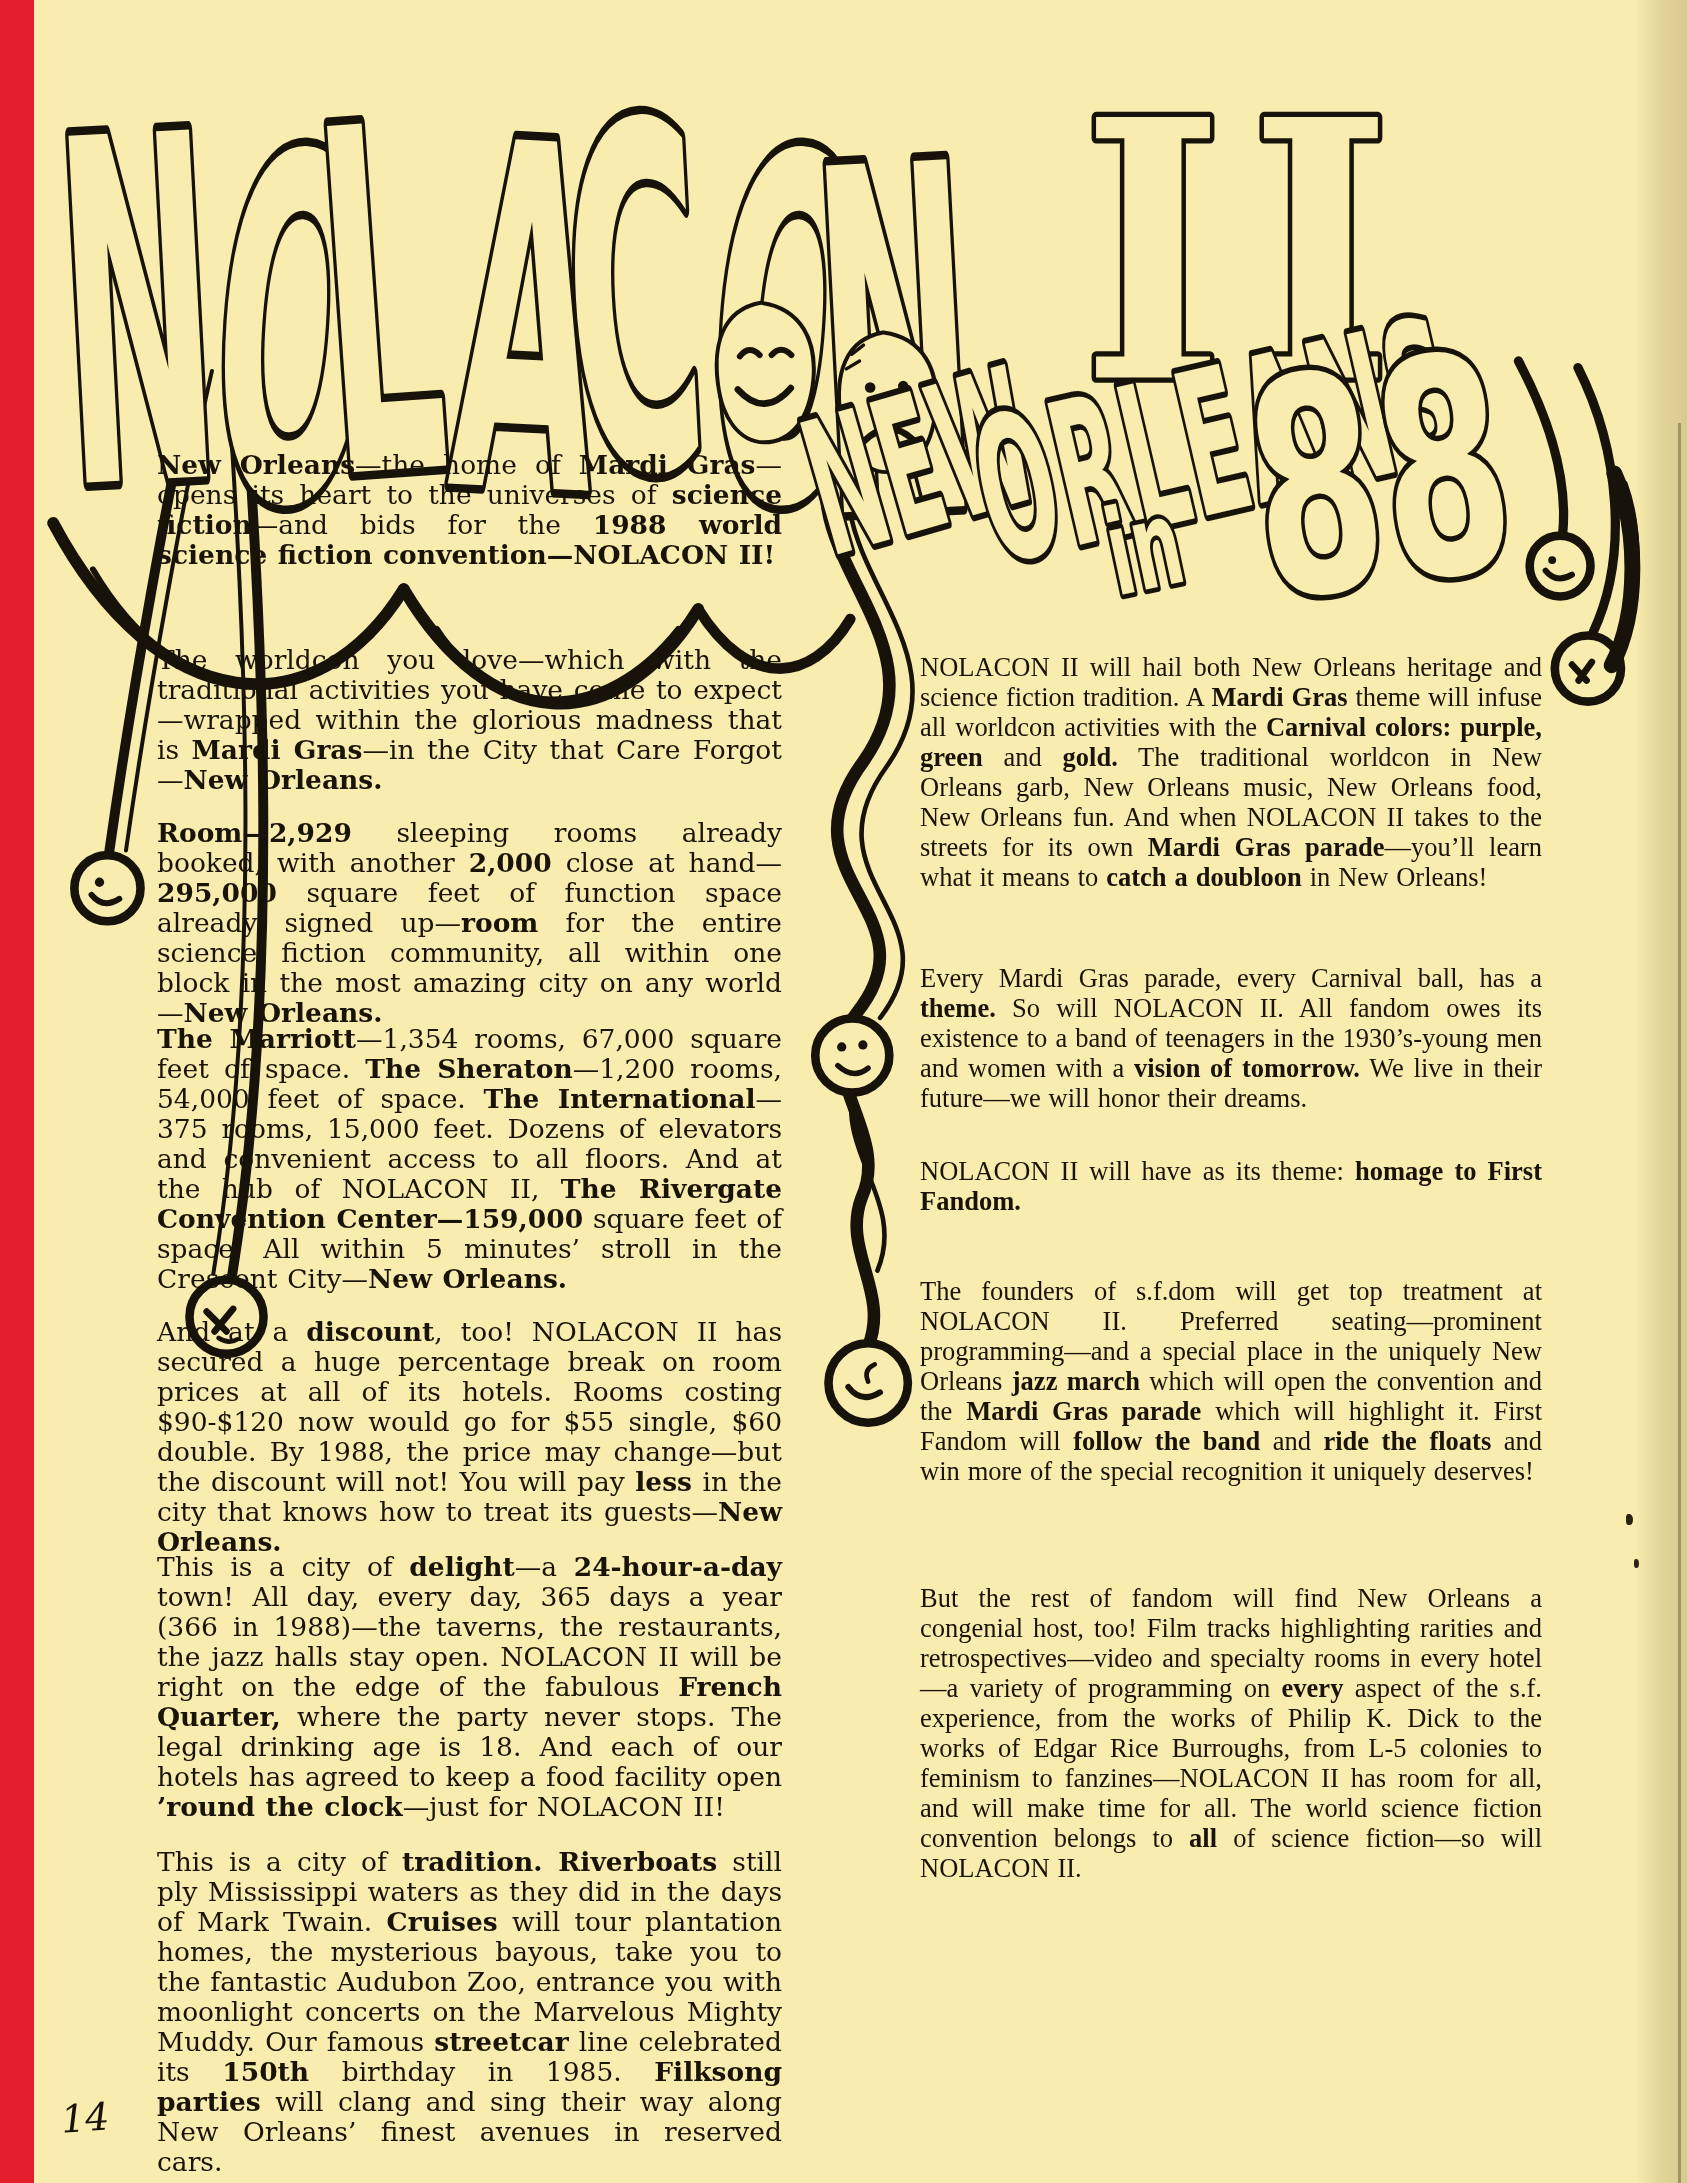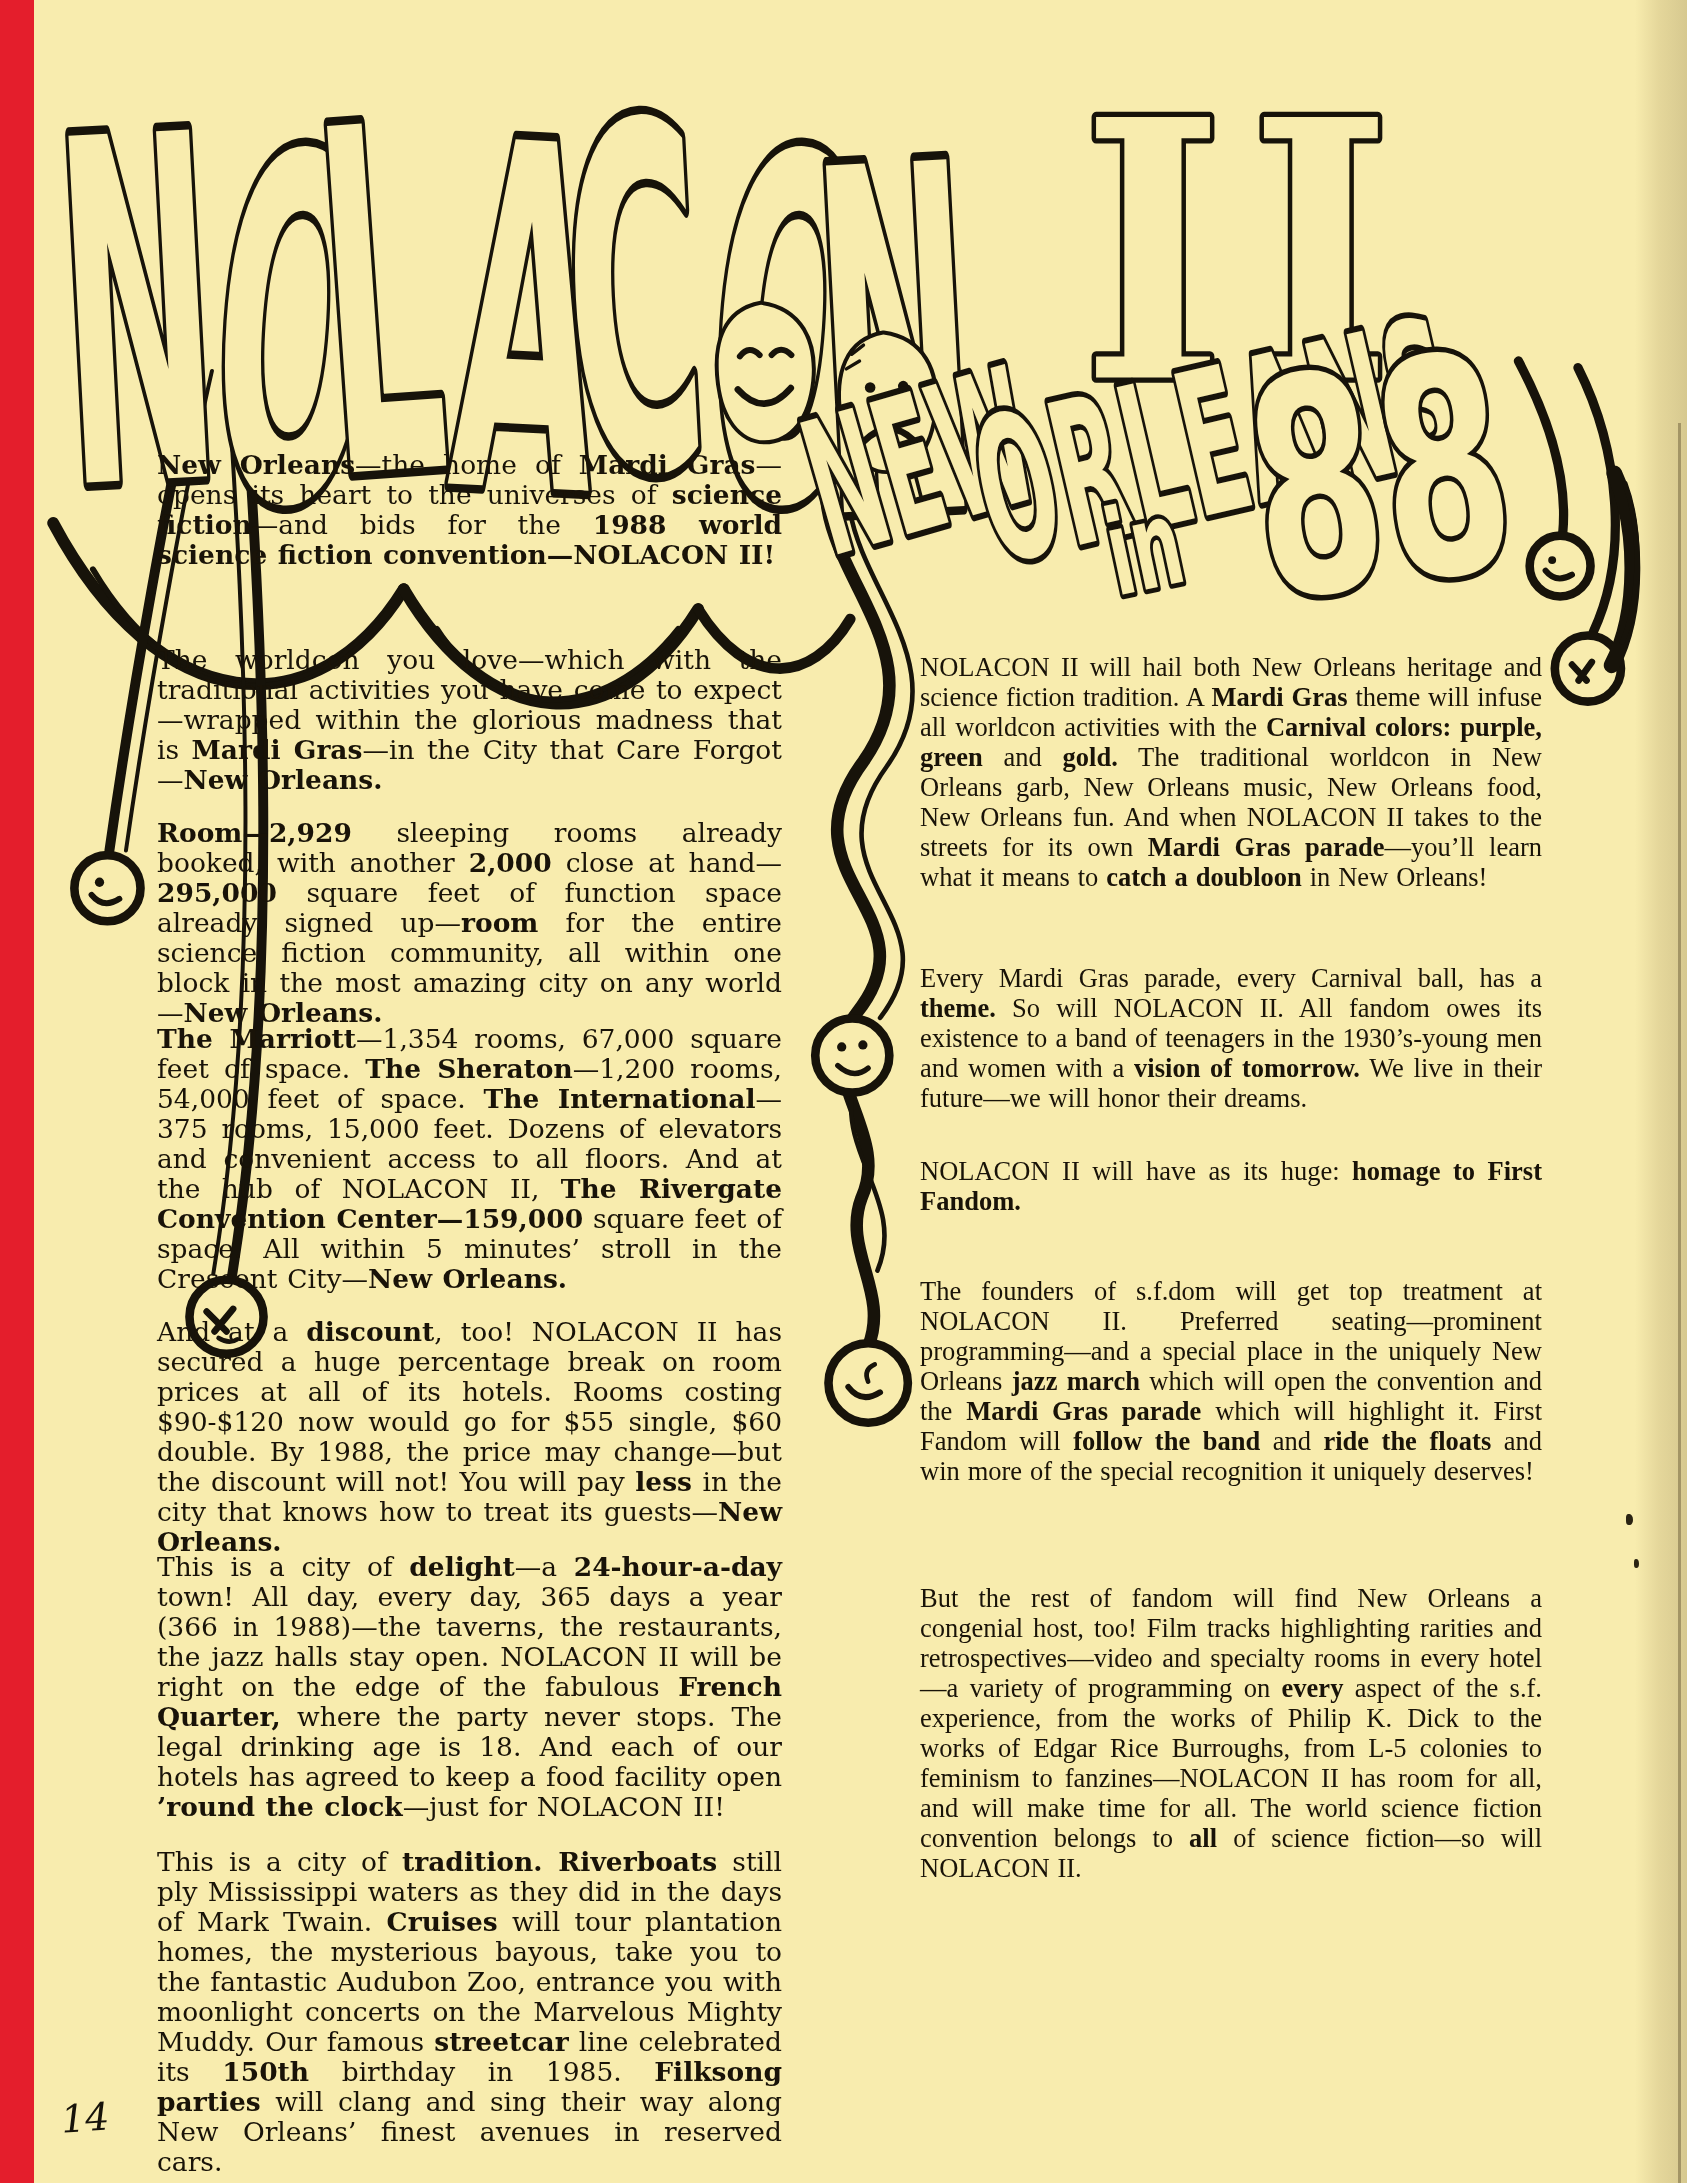--- a/index.html
+++ b/index.html
@@ -129,19 +129,19 @@
   <p style="top:818px;"><span class="b">Room—2,929</span><span> sleeping rooms already booked, with another </span><span class="b">2,000</span><span> close at hand—</span><span class="b">295,000</span><span> square feet of function space already signed up—</span><span class="b">room</span><span> for the entire science fiction community, all within one block in the most amazing city on any world—</span><span class="b">New Orleans.</span></p>
   <p style="top:1024px;"><span class="b">The Marriott</span><span>—1,354 rooms, 67,000 square feet of space. </span><span class="b">The Sheraton</span><span>—1,200 rooms, 54,000 feet of space. </span><span class="b">The International</span><span>—375 rooms, 15,000 feet. Dozens of elevators and convenient access to all floors. And at the hub of NOLACON II, </span><span class="b">The Rivergate Convention Center—159,000</span><span> square feet of space. All within 5 minutes’ stroll in the Crescent City—</span><span class="b">New Orleans.</span></p>
   <p style="top:1317px;"><span>And at a </span><span class="b">discount</span><span>, too! NOLACON II has secured a huge percentage break on room prices at all of its hotels. Rooms costing $90-$120 now would go for $55 single, $60 double.  By 1988, the price may change—but the discount will not! You will pay </span><span class="b">less</span><span> in the city that knows how to treat its guests—</span><span class="b">New Orleans.</span></p>
   <p style="top:1552px;"><span>This is a city of </span><span class="b">delight</span><span>—a </span><span class="b">24-hour-a-day</span><span> town! All day, every day, 365 days a year (366 in 1988)—the taverns, the restaurants, the jazz halls stay open. NOLACON II will be right on the edge of the fabulous </span><span class="b">French Quarter,</span><span> where the party never stops.  The legal drinking age is 18. And each of our hotels has agreed to keep a food facility open </span><span class="b">’round the clock</span><span>—just for NOLACON II!</span></p>
   <p style="top:1847px;"><span>This is a city of </span><span class="b">tradition. Riverboats</span><span> still ply Mississippi waters as they did in the days of Mark Twain. </span><span class="b">Cruises</span><span> will tour plantation homes, the mysterious bayous, take you to the fantastic Audubon Zoo, entrance you with moonlight concerts on the Marvelous Mighty Muddy. Our famous </span><span class="b">streetcar</span><span> line celebrated its </span><span class="b">150th</span><span> birthday in 1985. </span><span class="b">Filksong parties</span><span> will clang and sing their way along New Orleans’ finest avenues in reserved cars.</span></p>
 </div>
 
 <div class="col" style="left:920px;top:0;width:622px;height:2183px;font-family:Liberation Serif, serif;">
   <p style="top:652px;"><span>NOLACON II will hail both New Orleans heritage and science fiction tradition. A </span><span class="b">Mardi Gras</span><span> theme will infuse all worldcon activities with the </span><span class="b">Carnival colors: purple, green</span><span> and </span><span class="b">gold.</span><span> The traditional worldcon in New Orleans garb, New Orleans music, New Orleans food, New Orleans fun. And when NOLACON II takes to the streets for its own </span><span class="b">Mardi Gras parade</span><span>—you’ll learn what it means to </span><span class="b">catch a doubloon</span><span> in New Orleans!</span></p>
   <p style="top:963px;"><span>Every Mardi Gras parade, every Carnival ball, has a </span><span class="b">theme.</span><span> So will NOLACON II. All fandom owes its existence to a band of teenagers in the 1930’s-young men and women with a </span><span class="b">vision of tomorrow.</span><span> We live in their future—we will honor their dreams.</span></p>
-  <p style="top:1156px;"><span>NOLACON II will have as its huge: </span><span class="b">homage to First Fandom.</span></p>
+  <p style="top:1156px;"><span>NOLACON II will have as its theme: </span><span class="b">homage to First Fandom.</span></p>
   <p style="top:1276px;"><span>The founders of s.f.dom will get top treatment at NOLACON II. Preferred seating—prominent programming—and a special place in the uniquely New Orleans </span><span class="b">jazz march</span><span> which will open the convention and the </span><span class="b">Mardi Gras parade</span><span> which will highlight it. First Fandom will </span><span class="b">follow the band</span><span> and </span><span class="b">ride the floats</span><span> and win more of the special recognition it uniquely deserves!</span></p>
   <p style="top:1583px;"><span>But the rest of fandom will find New Orleans a congenial host, too! Film tracks highlighting rarities and retrospectives—video and specialty rooms in every hotel—a variety of programming on </span><span class="b">every</span><span> aspect of the s.f. experience, from the works  of Philip K. Dick to the  works  of Edgar Rice Burroughs, from L-5 colonies to feminism to fanzines—NOLACON II has room for all, and will make time for all. The world science fiction convention belongs to </span><span class="b">all</span><span> of science fiction—so will NOLACON II.</span></p>
 </div>
 
 <div class="pagenum">14</div>
 
 
 </body></html>

